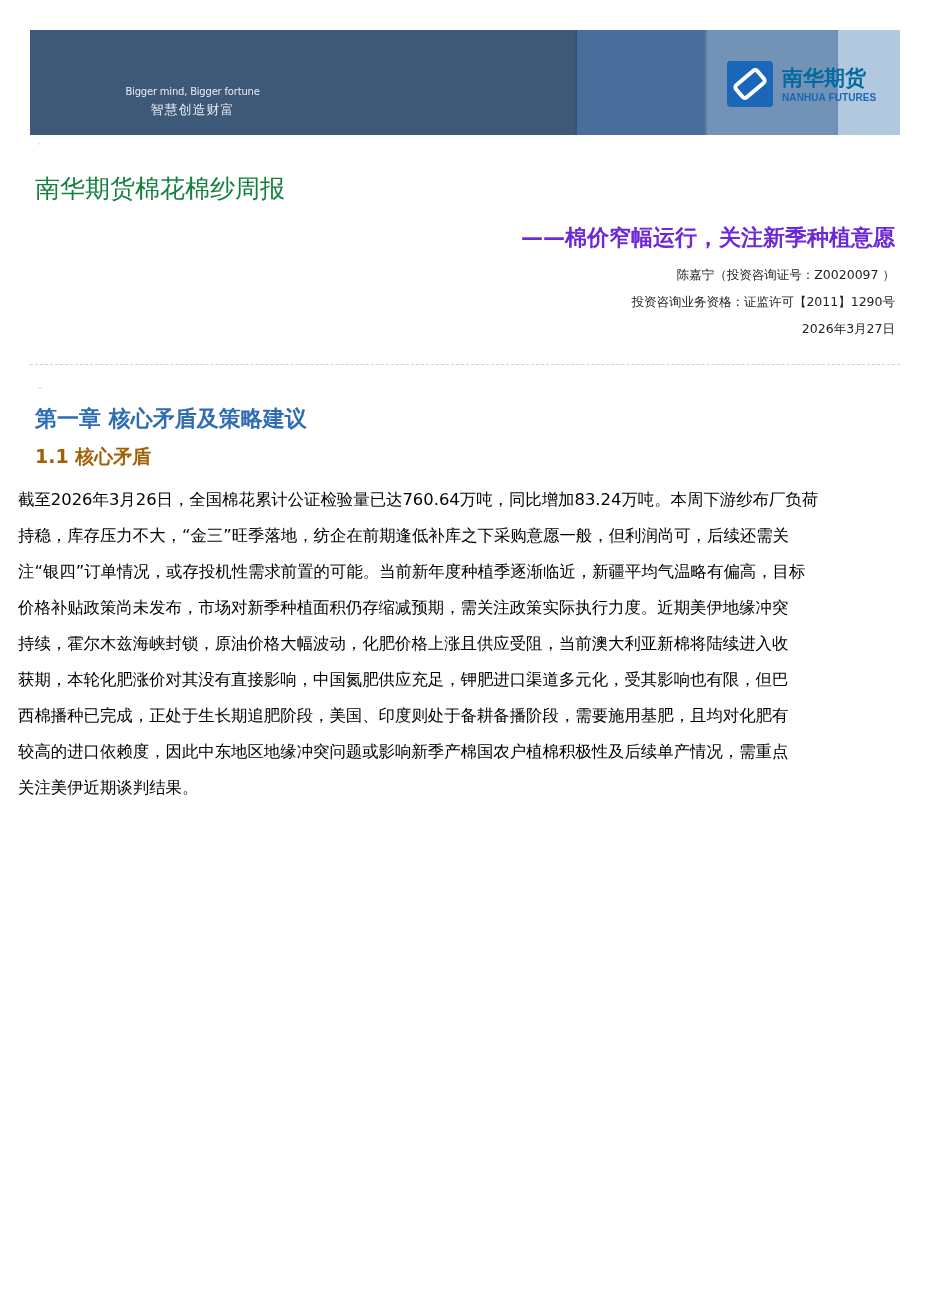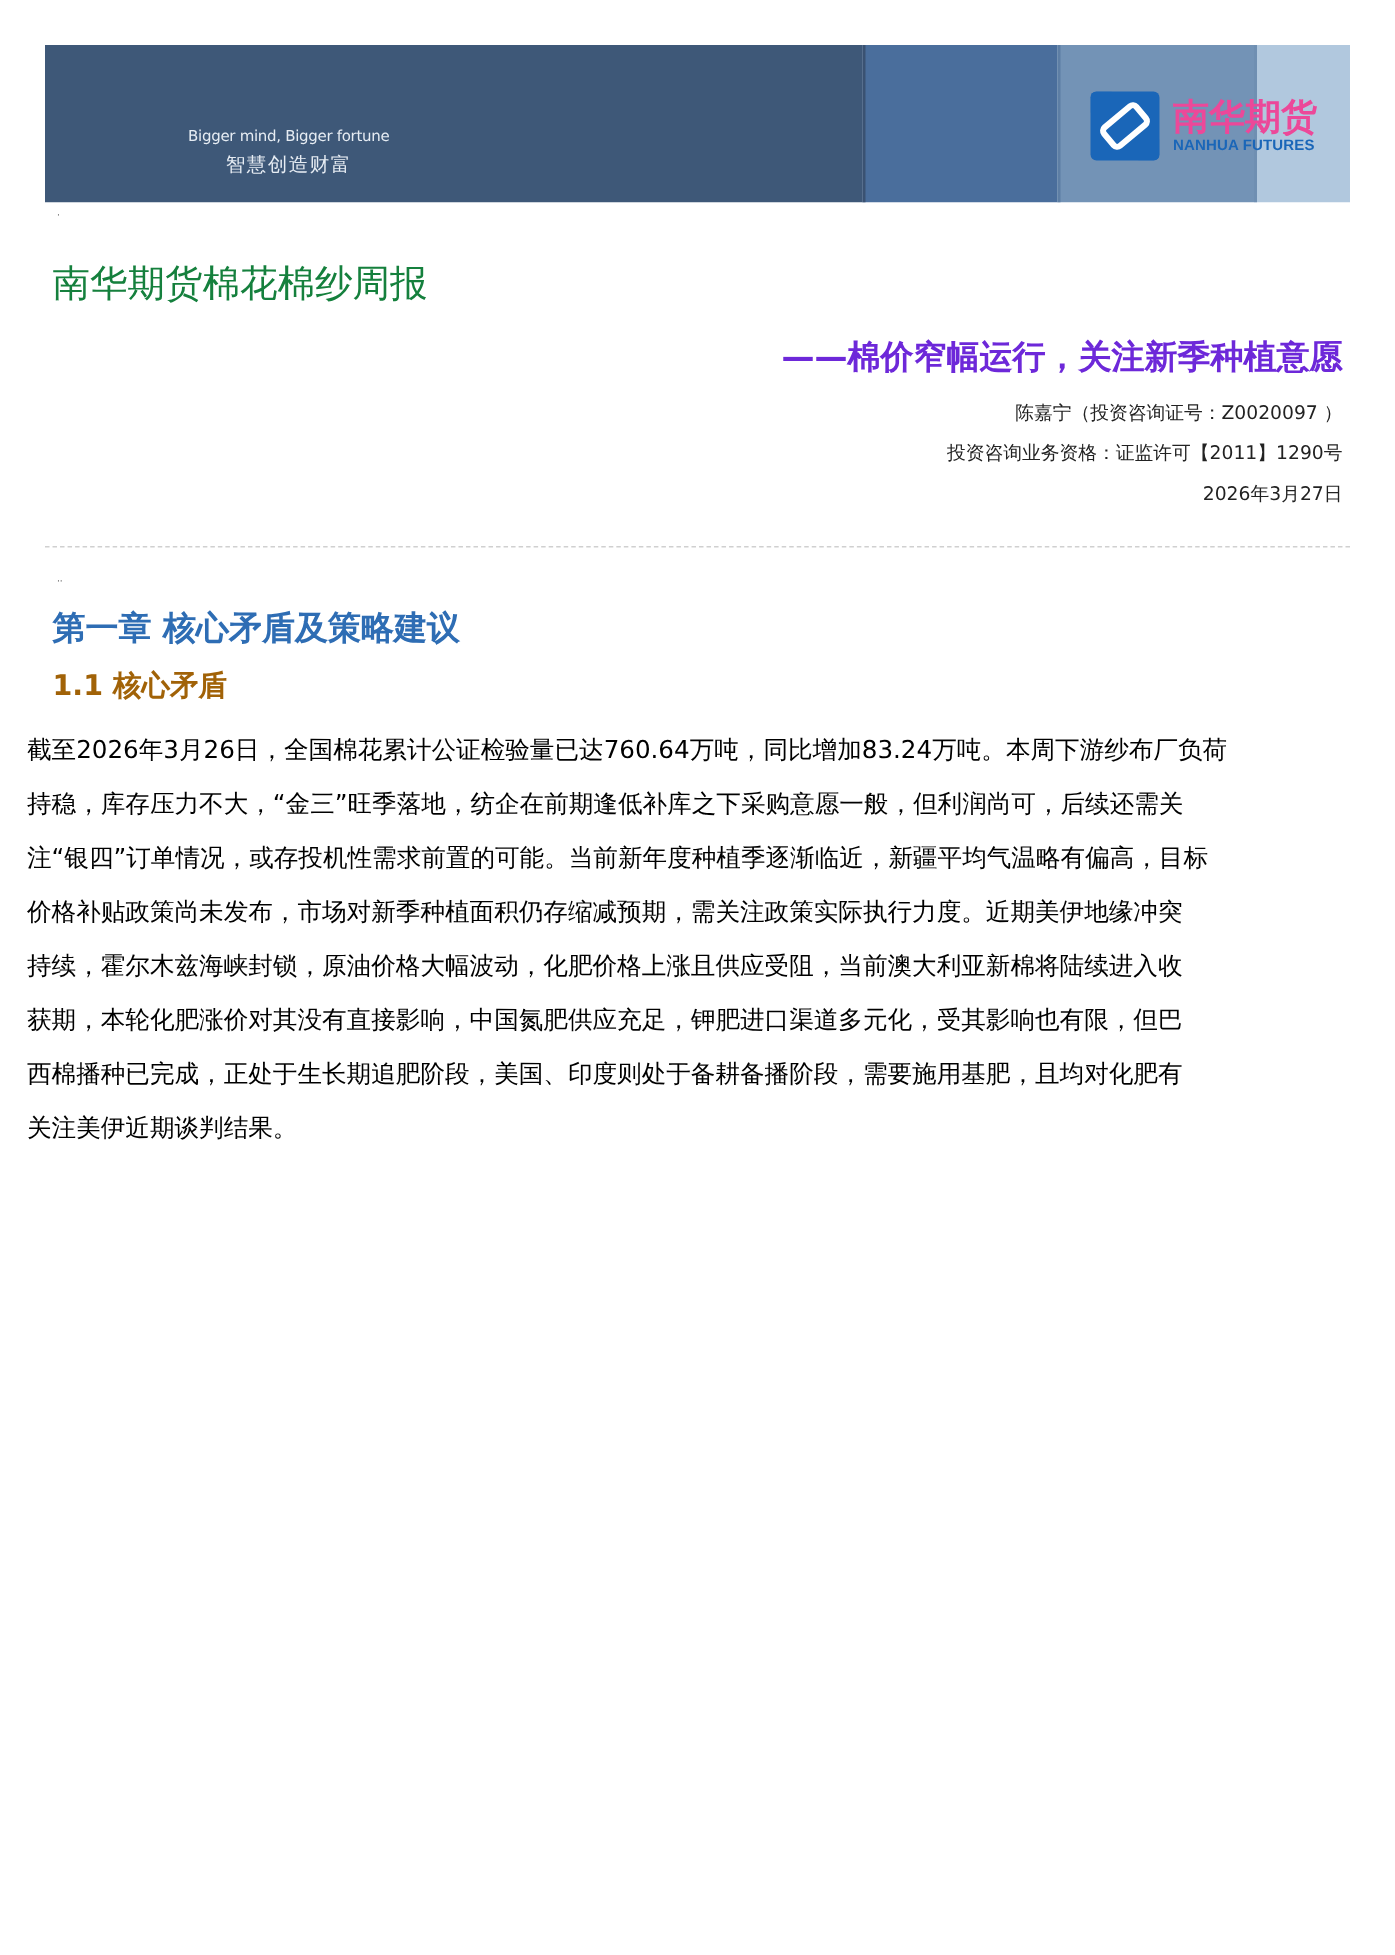--- a/index.html
+++ b/index.html
@@ -14,21 +14,21 @@
     .band-4 { left: 806px; width: 64px; background: #b1c8de; border-left: 2px solid #6f8fb2; }
 
     .slogan { position: absolute; left: 58px; top: 56px; width: 145px; text-align: center; color: #e6ecf3; margin-left: 32px; }
     .slogan-en { font-size: 10px; letter-spacing: -0.2px; white-space: nowrap; }
     .slogan-cn { font-size: 13px; margin-top: 4px; letter-spacing: 1px; }
 
     .logo { position: absolute; left: 697px; top: 31px; display: flex; align-items: center; }
     .logo-mark { width: 46px; height: 46px; border-radius: 4px; background: #1a66b8; position: relative; overflow: hidden; }
     .logo-mark svg { position: absolute; left: 0; top: 0; }
     .logo-text { margin-left: 9px; display: flex; flex-direction: column; }
-    .logo-cn { font-family: "DejaVu Sans", sans-serif; font-weight: bold; font-size: 24px; color: #ec4899; letter-spacing: 0px; line-height: 28px; }
+    .logo-cn { font-family: "DejaVu Sans", sans-serif; font-weight: bold; font-size: 21px; color: #0369a1; letter-spacing: 0px; line-height: 28px; }
     .logo-en { font-family: "Liberation Sans", sans-serif; font-weight: bold; font-size: 10px; color: #1a66b8; letter-spacing: 0.1px; line-height: 12px; white-space: nowrap; }
 
     .tiny-mark { position: absolute; left: 38px; font-size: 6px; color: #555; line-height: 6px; }
 
     .doc-title { position: absolute; left: 35px; top: 172px; font-size: 25px; font-weight: normal; color: #15803d; letter-spacing: 0px; }
     .doc-subtitle { position: absolute; right: 35px; top: 223px; font-size: 22px; font-weight: bold; color: #6d28d9; white-space: nowrap; }
     .meta { position: absolute; right: 35px; font-size: 12.5px; color: #222; white-space: nowrap; text-align: right; }
     .meta-author { top: 267px; }
     .meta-license { top: 294px; }
     .meta-date { top: 321px; }
@@ -88,14 +88,15 @@
 <h3 class="section">1.1 核心矛盾</h3>
 
 <div class="body-text">
   <span class="body-line">截至2026年3月26日，全国棉花累计公证检验量已达760.64万吨，同比增加83.24万吨。本周下游纱布厂负荷</span>
   <span class="body-line">持稳，库存压力不大，“金三”旺季落地，纺企在前期逢低补库之下采购意愿一般，但利润尚可，后续还需关</span>
   <span class="body-line">注“银四”订单情况，或存投机性需求前置的可能。当前新年度种植季逐渐临近，新疆平均气温略有偏高，目标</span>
   <span class="body-line">价格补贴政策尚未发布，市场对新季种植面积仍存缩减预期，需关注政策实际执行力度。近期美伊地缘冲突</span>
   <span class="body-line">持续，霍尔木兹海峡封锁，原油价格大幅波动，化肥价格上涨且供应受阻，当前澳大利亚新棉将陆续进入收</span>
   <span class="body-line">获期，本轮化肥涨价对其没有直接影响，中国氮肥供应充足，钾肥进口渠道多元化，受其影响也有限，但巴</span>
   <span class="body-line">西棉播种已完成，正处于生长期追肥阶段，美国、印度则处于备耕备播阶段，需要施用基肥，且均对化肥有</span>
+  <span class="body-line">较高的进口依赖度，因此中东地区地缘冲突问题或影响新季产棉国农户植棉积极性及后续单产情况，需重点</span>
   <span class="body-line">关注美伊近期谈判结果。</span>
 </div>
 
 </body></html>

